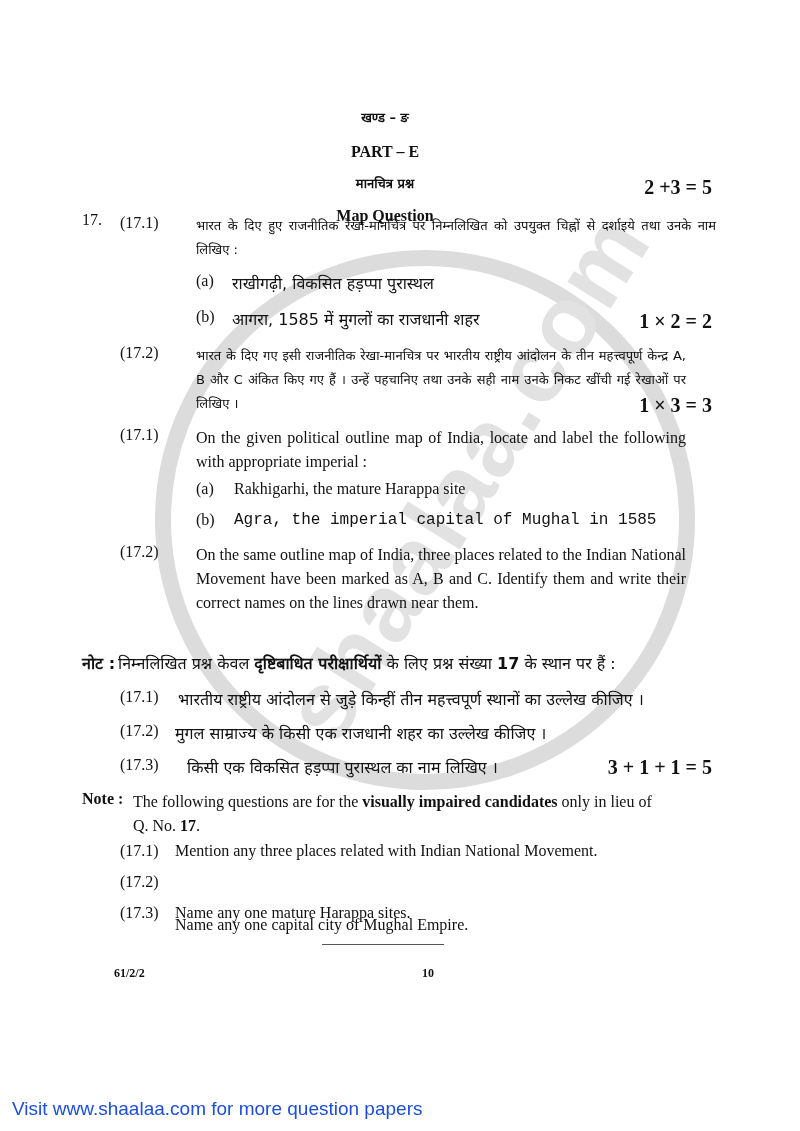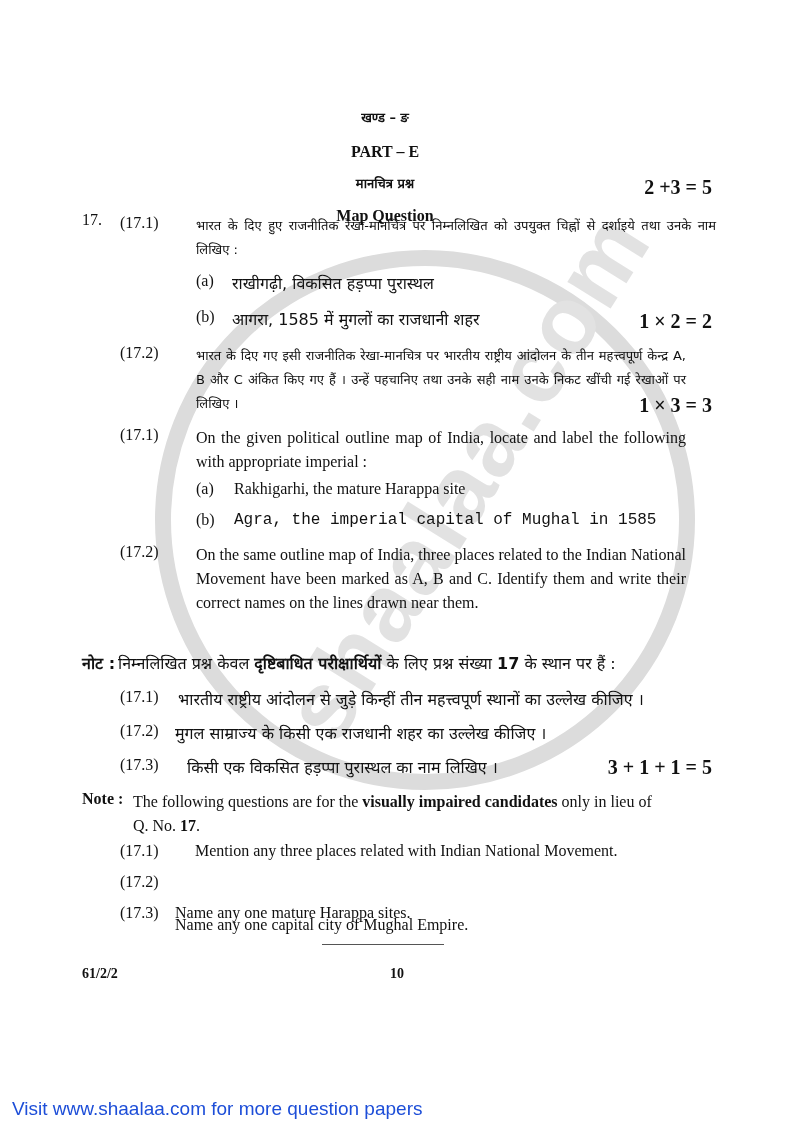--- a/index.html
+++ b/index.html
@@ -20,21 +20,21 @@
   .content { position: absolute; left: 0; top: 0; width: 800px; z-index: 1; }
   .center { position: absolute; left: 0; width: 770px; text-align: center; font-weight: bold; margin-top: 28px; }
   .hi { font-family: "DejaVu Sans", sans-serif; font-size: 13px; line-height: 24px; }
   .en { font-size: 16px; line-height: 24px; }
   .bold { font-weight: bold; }
   .marks { position: absolute; right: 88px; font-weight: bold; font-size: 20px; }
   .qnum { position: absolute; left: 82px; font-size: 16px; }
   .sub { position: absolute; font-size: 16px; }
   .para { position: absolute; text-align: justify; }
   .rule { position: absolute; left: 322px; top: 944px; width: 122px; height: 1px; background: #555; }
-  .footer { position: absolute; font-weight: bold; font-size: 14px; }
+  .footer { position: absolute; font-weight: bold; font-size: 12px; margin-left: 32px; }
   .visit {
     position: absolute; left: 12px; top: 1098px; font-family: "Liberation Sans", "DejaVu Sans", sans-serif;
     font-size: 19px; color: #1d4ed8;
   }
 </style>
 </head>
 <body>
 
 <div class="page">
   <div class="watermark"></div>
@@ -90,21 +90,21 @@
     <div class="sub bold" style="left:82px; top:790px;">Note :</div>
     <div class="para en" style="left:133px; top:790px; width:553px;">
       <span>The following questions are for the</span>
       <span class="bold">visually impaired candidates</span>
       <span>only in lieu of</span>
       <br>
       <span>Q. No.</span>
       <span class="bold">17</span><span>.</span>
     </div>
     <div class="sub" style="left:120px; top:842px;">(17.1)</div>
-    <div class="sub" style="left:175px; top:842px;margin-left:20px;">Mention any three places related with Indian National Movement.</div>
+    <div class="sub" style="left:175px; top:842px;">Mention any three places related with Indian National Movement.</div>
     <div class="sub" style="left:120px; top:873px;">(17.2)</div>
     <div class="sub" style="left:175px; top:916px;">Name any one capital city of Mughal Empire.</div>
     <div class="sub" style="left:120px; top:904px;">(17.3)</div>
     <div class="sub" style="left:175px; top:904px;">Name any one mature Harappa sites.</div>
 
     <div class="rule"></div>
     <div class="footer" style="left:82px; top:966px;">61/2/2</div>
     <div class="footer" style="left:390px; top:966px;">10</div>
     <div class="visit">Visit www.shaalaa.com for more question papers</div>
   </div>

